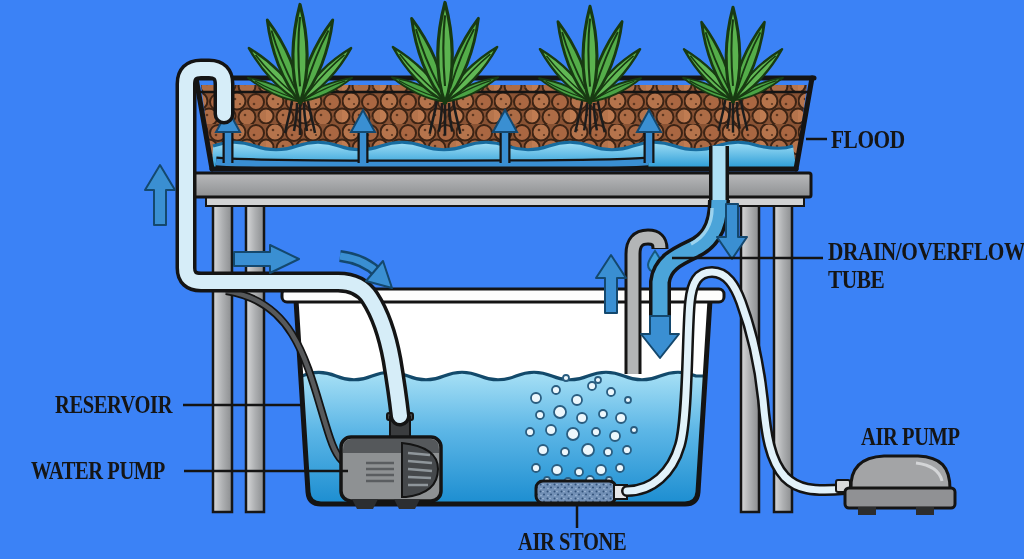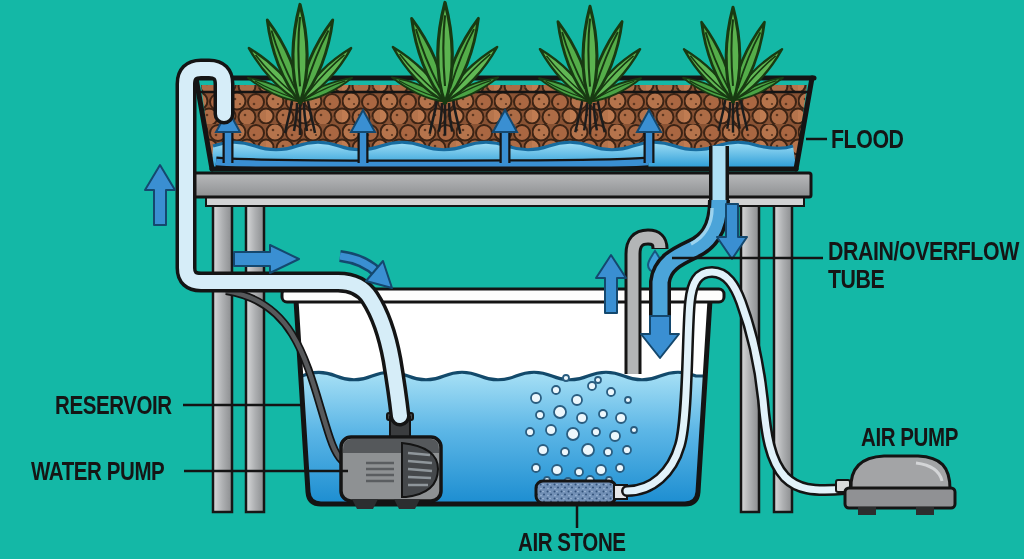--- a/index.html
+++ b/index.html
@@ -1,17 +1,17 @@
 <!DOCTYPE html>
 <html><head>
 <meta charset="utf-8">
 <style>
   html,body{margin:0;padding:0;background:#e9e9e9;}
-  #stage{position:relative;width:1024px;height:559px;background:#14b8a6;overflow:hidden;
-         font-family:Liberation Sans, sans-serif;}
+  #stage{position:relative;width:1024px;height:559px;background:#3b82f6;overflow:hidden;
+         font-family:Liberation Serif, serif;}
   #art{position:absolute;left:0;top:0;}
   .lbl{position:absolute;font-weight:800;color:#151515;white-space:nowrap;
        transform:scaleX(.82);transform-origin:left top;letter-spacing:-.5px;line-height:1.06;}
   .lbl-flood{left:831px;top:126px;font-size:26px;}
   .lbl-drain{left:828px;top:238px;font-size:26px;}
   .lbl-reservoir{left:55px;top:392px;font-size:25px;}
   .lbl-waterpump{left:31px;top:458px;font-size:25px;}
   .lbl-airpump{left:861px;top:424px;font-size:25px;}
   .lbl-airstone{left:518px;top:529px;font-size:25px;}
 </style>

